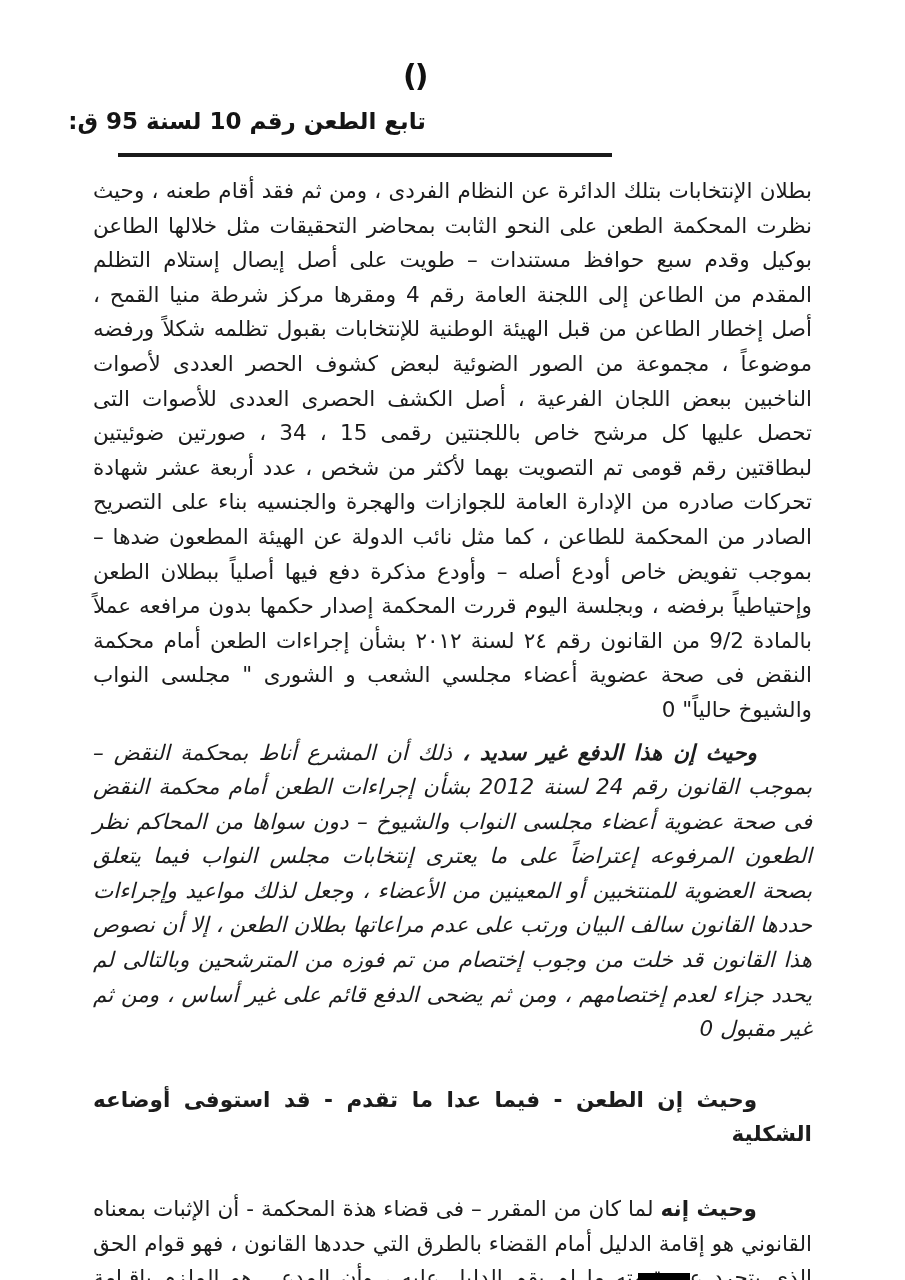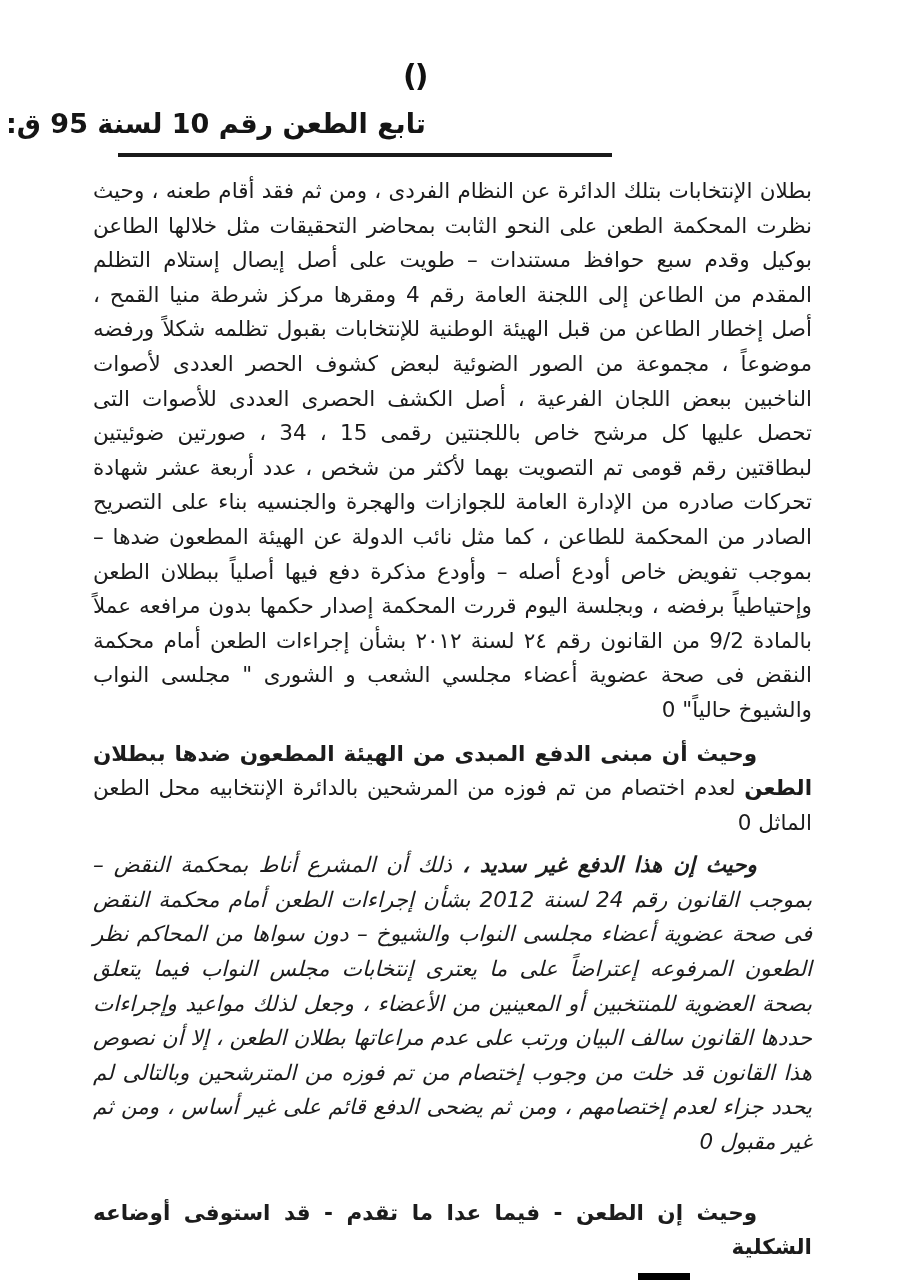--- a/index.html
+++ b/index.html
@@ -17,21 +17,21 @@
     font-size:30px;font-weight:bold;
     letter-spacing:-2px;
     color:#111;
   }
   .case-header{
     position:absolute;
     left:126px;top:108px;
     width:300px;
     direction:rtl;
     text-align:right;
-    font-size:27px;font-weight:bold;
+    font-size:23px;font-weight:bold;
     white-space:nowrap;
     color:#151515;
   }
   .header-divider{
     position:absolute;
     left:118px;top:153px;
     width:494px;height:4px;
     background:#1a1a1a;
   }
   .body-text{
@@ -69,23 +69,20 @@
   <div class="case-header">تابع الطعن رقم 10 لسنة 95 ق:</div>
 
   <div class="header-divider"></div>
 
   <div class="body-text">
 
     <p class="p1">
       <span>بطلان الإنتخابات بتلك الدائرة عن النظام الفردى ، ومن ثم فقد أقام طعنه ، وحيث نظرت المحكمة الطعن على النحو الثابت بمحاضر التحقيقات مثل خلالها الطاعن بوكيل وقدم سبع حوافظ مستندات – طويت على أصل إيصال إستلام التظلم المقدم من الطاعن إلى اللجنة العامة رقم 4 ومقرها مركز شرطة منيا القمح ، أصل إخطار الطاعن من قبل الهيئة الوطنية للإنتخابات بقبول تظلمه شكلاً ورفضه موضوعاً ، مجموعة من الصور الضوئية لبعض كشوف الحصر العددى لأصوات الناخبين ببعض اللجان الفرعية ، أصل الكشف الحصرى العددى للأصوات التى تحصل عليها كل مرشح خاص باللجنتين رقمى 15 ، 34 ، صورتين ضوئيتين لبطاقتين رقم قومى تم التصويت بهما لأكثر من شخص ، عدد أربعة عشر شهادة تحركات صادره من الإدارة العامة للجوازات والهجرة والجنسيه بناء على التصريح الصادر من المحكمة للطاعن ، كما مثل نائب الدولة عن الهيئة المطعون ضدها – بموجب تفويض خاص أودع أصله – وأودع مذكرة دفع فيها أصلياً ببطلان الطعن وإحتياطياً برفضه ، وبجلسة اليوم قررت المحكمة إصدار حكمها بدون مرافعه عملاً بالمادة 9/2 من القانون رقم ٢٤ لسنة ٢٠١٢ بشأن إجراءات الطعن أمام محكمة النقض فى صحة عضوية أعضاء مجلسي الشعب و الشورى " مجلسى النواب والشيوخ حالياً" 0</span>
     </p>
 
-    <p class="p2 p-indent">
-      <span class="lead-bold">وحيث أن مبنى الدفع المبدى من الهيئة المطعون ضدها ببطلان الطعن</span><span> لعدم اختصام من تم فوزه من المرشحين بالدائرة الإنتخابيه محل الطعن الماثل 0</span>
-    </p>
 
     <p class="p3 p-indent">
       <span class="lead-bold">وحيث إن هذا الدفع غير سديد ،</span><span> ذلك أن المشرع أناط بمحكمة النقض – بموجب القانون رقم 24 لسنة 2012 بشأن إجراءات الطعن أمام محكمة النقض فى صحة عضوية أعضاء مجلسى النواب والشيوخ – دون سواها من المحاكم نظر الطعون المرفوعه إعتراضاً على ما يعترى إنتخابات مجلس النواب فيما يتعلق بصحة العضوية للمنتخبين أو المعينين من الأعضاء ، وجعل لذلك مواعيد وإجراءات حددها القانون سالف البيان ورتب على عدم مراعاتها بطلان الطعن ، إلا أن نصوص هذا القانون قد خلت من وجوب إختصام من تم فوزه من المترشحين وبالتالى لم يحدد جزاء لعدم إختصامهم ، ومن ثم يضحى الدفع قائم على غير أساس ، ومن ثم غير مقبول 0</span>
     </p>
 
     <p class="p4 p-indent">
       <span>وحيث إن الطعن - فيما عدا ما تقدم - قد استوفى أوضاعه الشكلية</span>
     </p>
 
     <p class="p5 p-indent">

